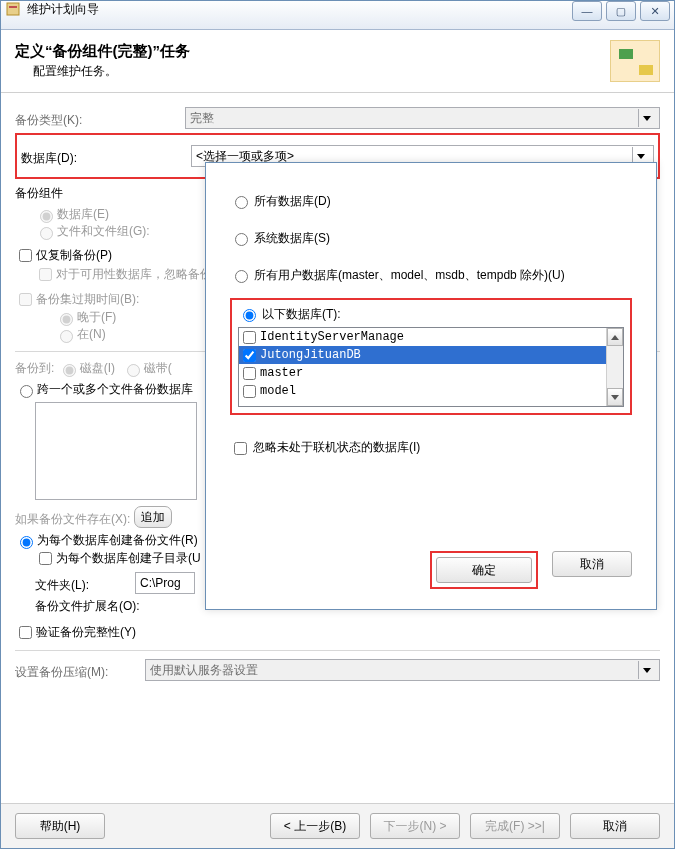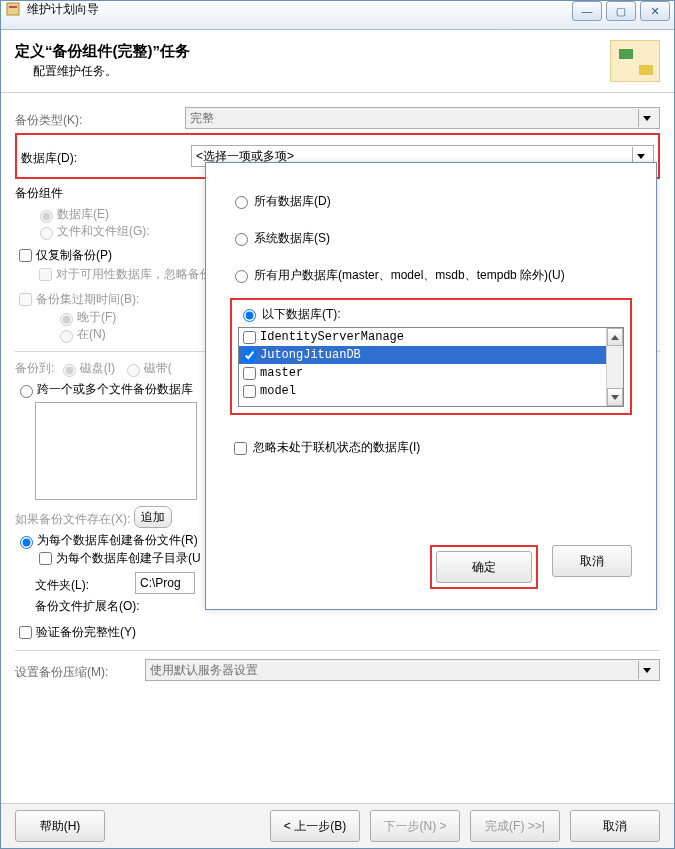--- a/index.html
+++ b/index.html
@@ -28,21 +28,21 @@
   .redbox{border:2px solid #e73232}
   .section{margin-top:6px}
   .grp-title{margin:4px 0}
   .indent{margin-left:20px}
   .indent2{margin-left:40px}
   .dis-txt{color:#9a9a9a}
   .chk,.rad{margin-right:4px;vertical-align:middle}
   hr.sep{border:none;border-top:1px solid #d8d8d8;margin:8px 0}
   .footer{height:44px;border-top:1px solid #d0d0d0;background:#f3f3f3;display:flex;align-items:center;padding:0 14px;gap:10px}
   .footer .spacer{flex:1}
-  .btn{min-width:90px;height:32px;border:1px solid #acacac;background:linear-gradient(#fdfdfd,#e6e6e6);border-radius:3px;padding:8px 12px;font:inherit;cursor:default;display:flex;align-items:center;justify-content:center}
+  .btn{min-width:90px;height:26px;border:1px solid #acacac;background:linear-gradient(#fdfdfd,#e6e6e6);border-radius:3px;padding:8px 12px;font:inherit;cursor:default;display:flex;align-items:center;justify-content:center}
   .btn.dis{color:#9a9a9a}
   
   .modal{position:absolute;left:204px;top:161px;width:452px;height:448px;background:#fff;border:1px solid #6b8fb5;box-shadow:0 0 8px rgba(0,0,0,.15);box-sizing:border-box;padding:20px 24px;display:flex;flex-direction:column}
   .modal .optline{display:flex;align-items:flex-start;margin:10px 0}
   .modal .optline input{margin-right:6px}
   .annot{color:#e73232;font-size:20px;position:absolute;left:380px;top:248px;font-family:"SimSun","NSimSun","Songti SC",serif}
   .dblist-wrap{border:2px solid #e73232;padding:6px;margin-top:4px}
   .dblist{border:1px solid #828790;height:78px;overflow:hidden;position:relative;background:#fff;font-family:"SimSun","Courier New",monospace;font-size:12px}
   .dbrow{display:flex;align-items:center;height:18px;padding:0 4px;gap:4px}
   .dbrow.sel{background:#2f6fd0;color:#fff}

